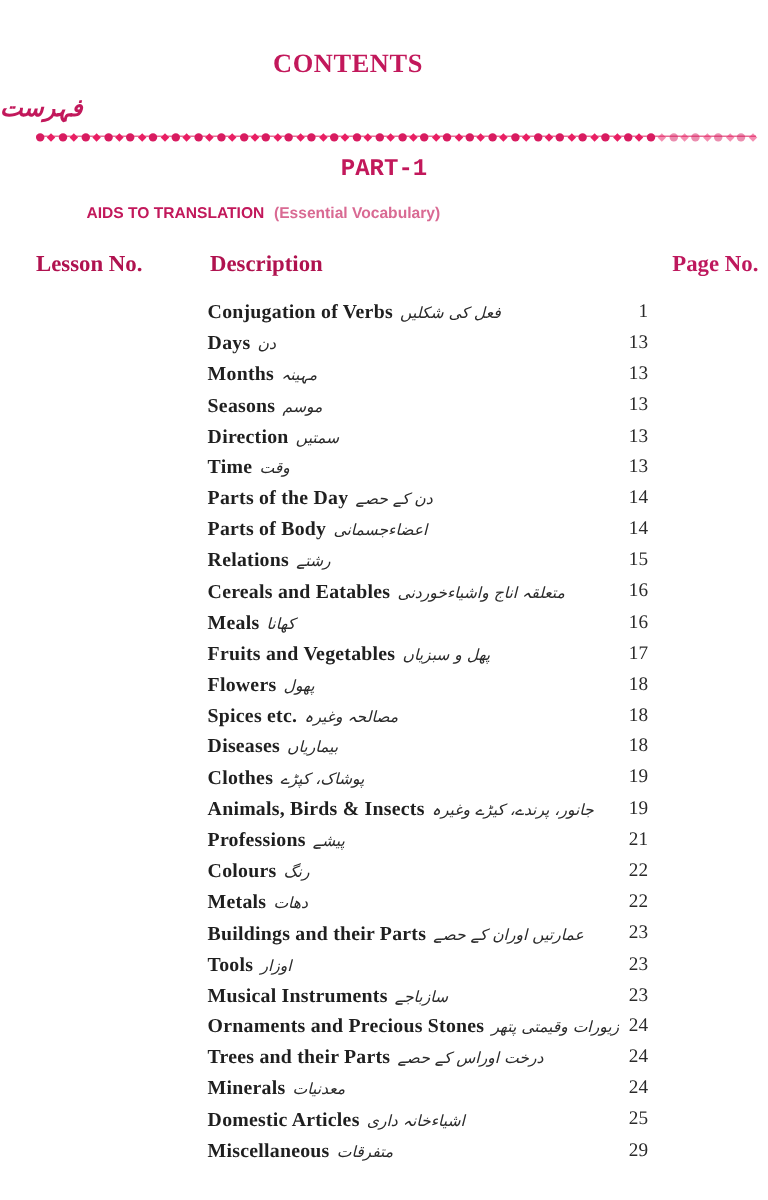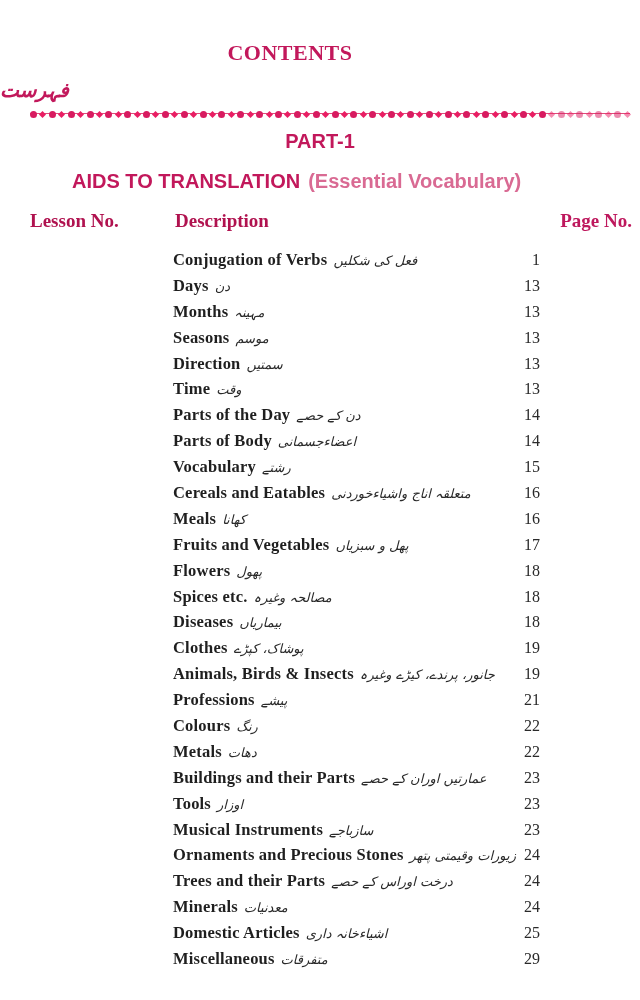--- a/index.html
+++ b/index.html
@@ -24,25 +24,25 @@
   }
   .ornament span {
     position:relative; width:7px; height:7px; background:#d81b60; border-radius:50%;
   }
   .ornament span:nth-child(even) {
     width:7px; height:5px; border-radius:0; transform:rotate(45deg); background:#e91e63; width:5px;
   }
   .ornament span.fade { opacity:0.5; }
   .part {
     position:absolute; top:130px; left:0; width:640px; text-align:center;
-    font-family:Liberation Sans, sans-serif; font-weight:bold; font-size:20px; color:#c2185b;
+    font-family:Liberation Mono, monospace; font-weight:bold; font-size:20px; color:#c2185b;
   }
   .subtitle {
     position:absolute; top:170px; left:72px; width:568px;
-    font-family:"Liberation Sans", sans-serif; font-weight:bold; font-size:20px; color:#c2185b;
+    font-family:"Liberation Sans", sans-serif; font-weight:bold; font-size:13px; color:#c2185b;
     white-space:nowrap;
   }
   .subtitle .paren { color:#d96a93; margin-left:8px; }
   .hdr {
     position:absolute; top:210px; font-weight:bold; font-size:19px; color:#b0124f;
   }
   .hdr.lesson { left:30px; }
   .hdr.desc { left:175px; }
   .hdr.page { right:8px; color:#be185d; }
   .rows { position:absolute; top:247px; left:0; width:548px; }
@@ -171,21 +171,21 @@
     </div>
   <div class="row">
       <span class="desc"><span>Parts of the Day</span><span class="urdu">دن کے حصے</span></span>
       <span class="pg">14</span>
     </div>
   <div class="row">
       <span class="desc"><span>Parts of  Body</span><span class="urdu">اعضاءجسمانی</span></span>
       <span class="pg">14</span>
     </div>
   <div class="row">
-      <span class="desc"><span>Vocabulary</span><span class="urdu">رشتے</span></span>
+      <span class="desc"><span>Relations</span><span class="urdu">رشتے</span></span>
       <span class="pg">15</span>
     </div>
   <div class="row">
       <span class="desc"><span>Cereals and Eatables</span><span class="urdu">متعلقہ اناج واشیاءخوردنی</span></span>
       <span class="pg">16</span>
     </div>
   <div class="row">
       <span class="desc"><span>Meals</span><span class="urdu">کھانا</span></span>
       <span class="pg">16</span>
     </div>

